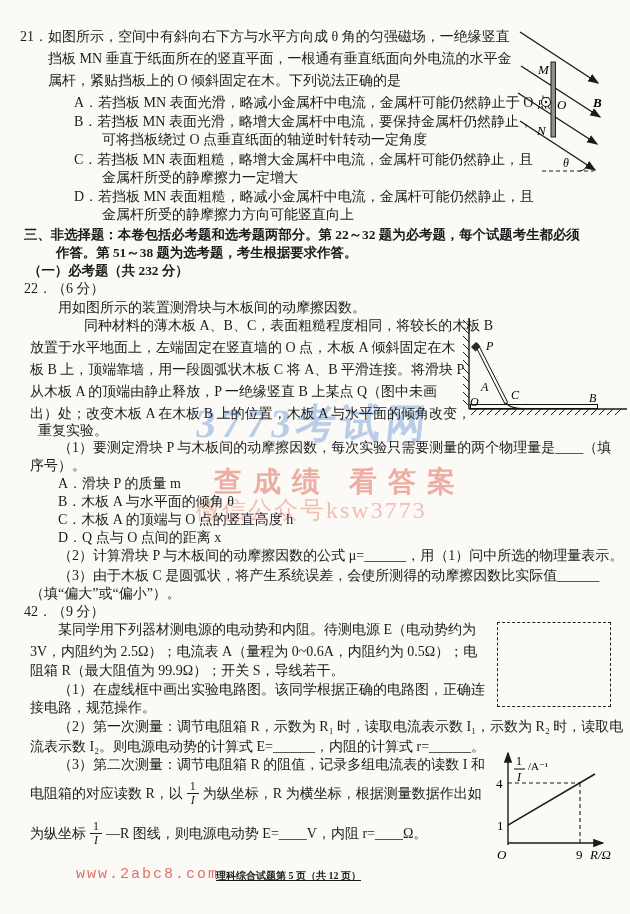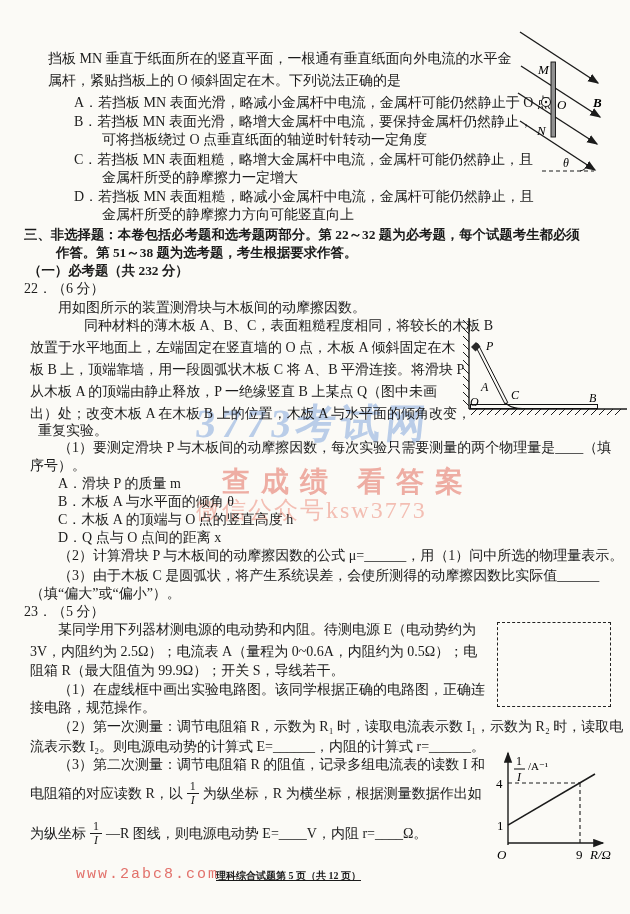--- a/index.html
+++ b/index.html
@@ -11,39 +11,40 @@
   .frac{display:inline-flex;flex-direction:column;align-items:center;
         font-size:12px;line-height:1.1;margin:0 4px;vertical-align:middle;}
   .frac .num{border-bottom:1.3px solid #1b1b1b;padding:0 3px;}
   .frac .den{font-style:italic;}
   .wm{position:absolute;z-index:2;pointer-events:none;}
   .wm1{left:196px;top:396px;font-size:40px;font-weight:bold;color:#afc6e6;
        letter-spacing:5px;transform:skewX(-6deg);opacity:.85;}
   .wm2{left:230px;top:438px;font-size:26px;font-weight:bold;color:#f0937e;
        letter-spacing:3px;opacity:.8;}
   .wm3{left:214px;top:463px;font-size:28px;font-weight:bold;color:#ea9488;
-       letter-spacing:11px;opacity:.75;margin-left:8px;}
+       letter-spacing:11px;opacity:.75;}
   .wm4{left:196px;top:494px;font-size:24px;color:#f2b4a8;letter-spacing:2px;opacity:.85;text-align:right;}
   .dashed-box{position:absolute;left:497px;top:622px;width:112px;height:83px;
        border:1.6px dashed #222;z-index:3;}
   .diagram{position:absolute;z-index:3;}
   .footer-site{position:absolute;left:76px;top:866px;font-size:15px;color:#e2716b;
        letter-spacing:2px;font-family:"Liberation Mono","DejaVu Sans Mono",monospace;z-index:3;}
   .footer-page{position:absolute;left:216px;top:869px;font-size:10px;font-weight:600;z-index:3;text-decoration:underline;}
   svg text{font-family:"Liberation Serif","DejaVu Serif",serif;}
 </style>
 </head>
 <body>
 
 <div class="page">
 
   <div class="wm wm1">3773考试网</div>
   <div class="wm wm3">查成绩 看答案</div>
   <div class="wm wm4">微信公众号ksw3773</div>
 
+  <div class="line" style="left:20px;top:27px">21．如图所示，空间中有斜向右下方与水平方向成 θ 角的匀强磁场，一绝缘竖直</div>
   <div class="line" style="left:48px;top:49px">挡板 MN 垂直于纸面所在的竖直平面，一根通有垂直纸面向外电流的水平金</div>
   <div class="line" style="left:48px;top:71px">属杆，紧贴挡板上的 O 倾斜固定在木。下列说法正确的是</div>
   <div class="line" style="left:74px;top:93px">A．若挡板 MN 表面光滑，略减小金属杆中电流，金属杆可能仍然静止于 O 点</div>
   <div class="line" style="left:74px;top:112px">B．若挡板 MN 表面光滑，略增大金属杆中电流，要保持金属杆仍然静止，</div>
   <div class="line" style="left:102px;top:130px">可将挡板绕过 O 点垂直纸面的轴逆时针转动一定角度</div>
   <div class="line" style="left:74px;top:150px">C．若挡板 MN 表面粗糙，略增大金属杆中电流，金属杆可能仍然静止，且</div>
   <div class="line" style="left:102px;top:168px">金属杆所受的静摩擦力一定增大</div>
   <div class="line" style="left:74px;top:187px">D．若挡板 MN 表面粗糙，略减小金属杆中电流，金属杆可能仍然静止，且</div>
   <div class="line" style="left:102px;top:205px">金属杆所受的静摩擦力方向可能竖直向上</div>
 
@@ -132,21 +133,21 @@
     <polygon points="20,33 22.8,31.6 52.8,90.6 50,92" fill="#fbfaf6" stroke="#111" stroke-width="1"></polygon>
     <polygon points="16,35 21,30 25.5,34.5 20.5,39.5" fill="#2a2a2a"></polygon>
     <path d="M50.5,91 Q57,97 69,96.5" fill="none" stroke="#111" stroke-width="1.2"></path>
     <text x="31" y="38" font-size="12" font-style="italic">P</text>
     <text x="26" y="79" font-size="12" font-style="italic">A</text>
     <text x="56" y="87" font-size="12" font-style="italic">C</text>
     <text x="15" y="94" font-size="12" font-style="italic">O</text>
     <text x="134" y="90" font-size="12" font-style="italic">B</text>
   </svg>
 
-  <div class="line" style="left:24px;top:602px">23．（5 分）</div>
+  <div class="line" style="left:24px;top:602px">42．（9 分）</div>
   <div class="line" style="left:58px;top:620px">某同学用下列器材测电源的电动势和内阻。待测电源 E（电动势约为</div>
   <div class="line" style="left:30px;top:642px">3V，内阻约为 2.5Ω）；电流表 A（量程为 0~0.6A，内阻约为 0.5Ω）；电</div>
   <div class="line" style="left:30px;top:661px">阻箱 R（最大阻值为 99.9Ω）；开关 S，导线若干。</div>
   <div class="line" style="left:58px;top:680px">（1）在虚线框中画出实验电路图。该同学根据正确的电路图，正确连</div>
   <div class="line" style="left:30px;top:698px">接电路，规范操作。</div>
   <div class="line" style="left:58px;top:717px">（2）第一次测量：调节电阻箱 R，示数为 R₁ 时，读取电流表示数 I₁，示数为 R₂ 时，读取电</div>
   <div class="line" style="left:30px;top:737px">流表示数 I₂。则电源电动势的计算式 E=______，内阻的计算式 r=______。</div>
   <div class="line" style="left:58px;top:755px">（3）第二次测量：调节电阻箱 R 的阻值，记录多组电流表的读数 I 和</div>
 
   <div class="line" style="left:30px;top:780px">

